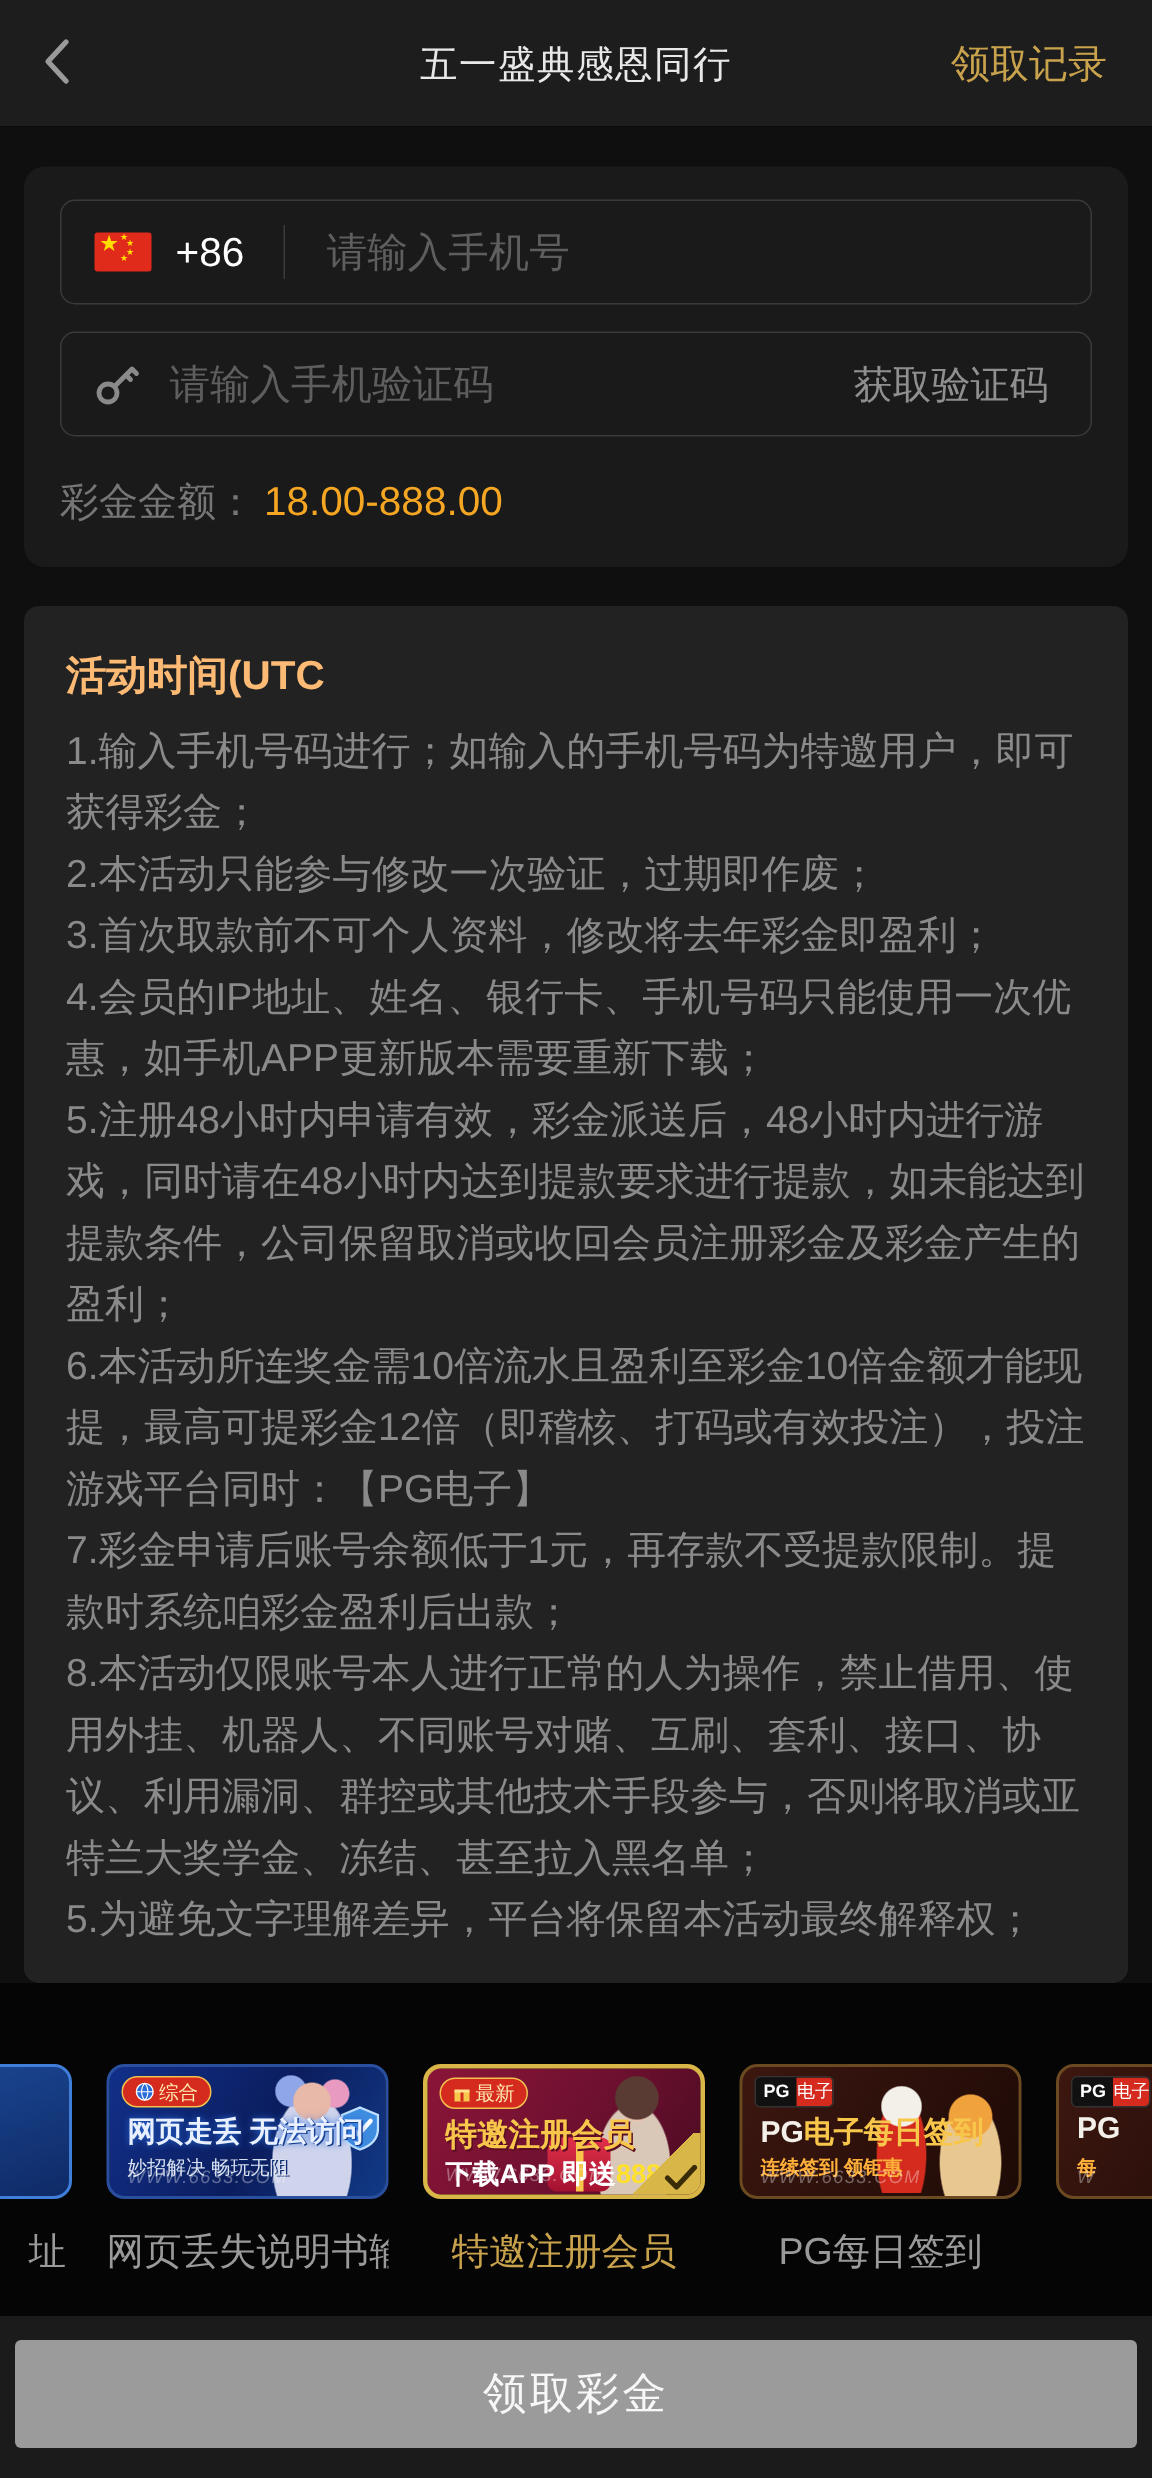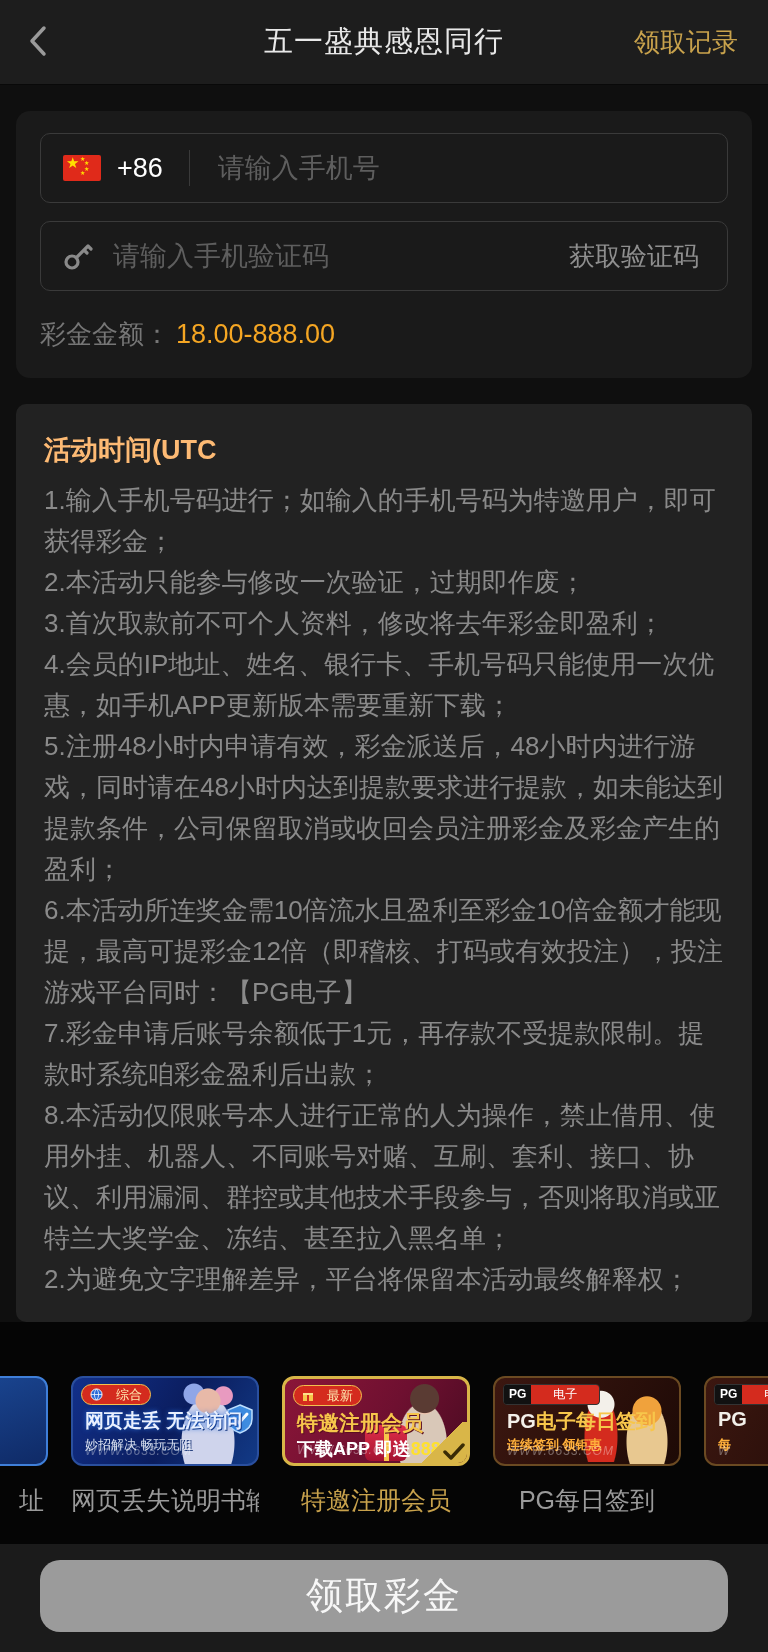--- a/index.html
+++ b/index.html
@@ -12,21 +12,21 @@
     -webkit-font-smoothing:antialiased;
   }
   
   .header{
     height:84px;flex:none;background:#1d1d1d;
     display:flex;align-items:center;position:relative;
     border-bottom:1px solid #090909;
   }
   .back-btn{position:absolute;left:18px;top:22px;width:40px;height:40px;
     background:none;border:none;display:flex;align-items:center;justify-content:center;cursor:pointer;}
-  .hd-title{flex:1;text-align:center;color:#e8e8e8;font-size:29px;letter-spacing:1px;}
+  .hd-title{flex:1;text-align:center;color:#e8e8e8;font-size:25px;letter-spacing:1px;}
   .hd-link{position:absolute;right:24px;top:0;height:84px;display:flex;align-items:center;
     color:#c8a24c;font-size:26px;background:none;border:none;cursor:pointer;}
   
   .form-card{
     margin:26px 16px 0;background:#1a1a1a;border-radius:14px;
     padding:22px 24px 26px;flex:none;
   }
   .input-row{
     height:68px;border:1px solid #3a3a3a;border-radius:10px;
     display:flex;align-items:center;padding:0 22px;background:#1a1a1a;
@@ -58,26 +58,26 @@
   .carousel{flex:1;background:#050505;overflow:hidden;position:relative;}
   .track{display:flex;gap:23px;margin-left:-140px;padding-top:54px;width:max-content;}
   .card-unit{width:188px;flex:none;cursor:pointer;}
   .banner{height:90px;border-radius:12px;position:relative;overflow:hidden;
     border:2px solid #2a2a2a;box-sizing:border-box;}
   .banner.sel{border:3px solid #d9b648;}
   .banner.blue-mail{background:linear-gradient(160deg,#1e4fa0,#0f2a66);border-color:#3f7fd9;}
   .banner.blue{background:linear-gradient(120deg,#12308a 0%,#0b1d5e 55%,#123a86 100%);border-color:#2a4f9e;}
   .banner.red{background:linear-gradient(120deg,#8a1538 0%,#6e1030 55%,#4c0b22 100%);}
   .banner.brown{background:linear-gradient(120deg,#3c1710 0%,#2a0f0a 60%,#1d0a06 100%);border-color:#6b4a22;}
-  .badge{position:absolute;top:6px;left:8px;display:inline-flex;align-items:center;gap:13px;
+  .badge{position:absolute;top:6px;left:8px;display:inline-flex;align-items:center;gap:3px;
     background:#d42b1e;border:1px solid #f2c14e;border-radius:999px;
     color:#ffe9b0;font-size:13px;line-height:13px;padding:3px 8px;z-index:3;}
   .badge.pg{padding:0;border-radius:4px;overflow:hidden;border:1px solid #333;background:#111;gap:0;}
   .badge.pg .pgl{background:#111;color:#fff;font-weight:bold;padding:3px 5px;font-size:12px;}
-  .badge.pg .pgr{background:#d42b1e;color:#fff;padding:3px 22px;font-size:12px;}
+  .badge.pg .pgr{background:#d42b1e;color:#fff;padding:3px 0;font-size:12px;}
   .b-title{position:absolute;left:12px;top:30px;font-weight:bold;white-space:nowrap;z-index:2;}
   .b-sub{position:absolute;left:12px;top:58px;font-size:13px;white-space:nowrap;z-index:2;}
   .b-mark{position:absolute;left:12px;bottom:6px;font-size:12px;font-style:italic;
     color:rgba(255,255,255,0.35);letter-spacing:1px;z-index:2;}
   .caption{margin-top:18px;text-align:center;color:#9a9a9a;font-size:25px;
     white-space:nowrap;overflow:hidden;}
   .caption.sel{color:#c8a24c;}
   .caption.clip-l{text-align:right;padding-right:4px;}
   
   .fig-girl2{position:absolute;right:14px;top:4px;width:70px;height:86px;z-index:1;
@@ -101,22 +101,22 @@
   .fig-tiger{position:absolute;right:8px;top:16px;width:48px;height:70px;z-index:1;
     background:
       radial-gradient(circle at 50% 24%, #f0a23c 0 14px, transparent 15px),
       radial-gradient(ellipse at 50% 68%, #e8c890 0 20px, transparent 21px);}
   .shield{position:absolute;right:4px;top:26px;z-index:2;}
   .corner-check{position:absolute;right:-1px;bottom:-1px;width:46px;height:42px;z-index:4;
     background:linear-gradient(135deg,transparent 46%,#d9b648 46%);}
   .corner-check svg{position:absolute;right:3px;bottom:3px;}
   
   .bottom-bar{flex:none;height:108px;background:#1b1b1b;display:flex;justify-content:center;}
-  .claim-btn{margin-top:16px;width:688px;height:72px;background:#9b9b9b;border:none;
-    border-radius:20px;color:#f7f7f7;font-size:37px;letter-spacing:2px;cursor:pointer;font-family:inherit;}
+  .claim-btn{margin-top:16px;width:748px;height:72px;background:#9b9b9b;border:none;
+    border-radius:4px;color:#f7f7f7;font-size:29px;letter-spacing:2px;cursor:pointer;font-family:inherit;}
 </style>
 </head>
 <body>
 
 <div class="header">
   <button class="back-btn">
     <span>
       <svg width="24" height="34" viewBox="0 0 24 34">
           <path d="M18 4 L6 17 L18 30" stroke="#9a9a9a" stroke-width="3.5" fill="none" stroke-linecap="round" stroke-linejoin="round"></path>
         </svg>
@@ -158,21 +158,21 @@
 <div class="rules">
   <h3>活动时间(UTC</h3>
   <p>1.输入手机号码进行；如输入的手机号码为特邀用户，即可获得彩金；</p>
   <p>2.本活动只能参与修改一次验证，过期即作废；</p>
   <p>3.首次取款前不可个人资料，修改将去年彩金即盈利；</p>
   <p>4.会员的IP地址、姓名、银行卡、手机号码只能使用一次优惠，如手机APP更新版本需要重新下载；</p>
   <p>5.注册48小时内申请有效，彩金派送后，48小时内进行游戏，同时请在48小时内达到提款要求进行提款，如未能达到提款条件，公司保留取消或收回会员注册彩金及彩金产生的盈利；</p>
   <p>6.本活动所连奖金需10倍流水且盈利至彩金10倍金额才能现提，最高可提彩金12倍（即稽核、打码或有效投注），投注游戏平台同时：【PG电子】</p>
   <p>7.彩金申请后账号余额低于1元，再存款不受提款限制。提款时系统咱彩金盈利后出款；</p>
   <p>8.本活动仅限账号本人进行正常的人为操作，禁止借用、使用外挂、机器人、不同账号对赌、互刷、套利、接口、协议、利用漏洞、群控或其他技术手段参与，否则将取消或亚特兰大奖学金、冻结、甚至拉入黑名单；</p>
-  <p>2.为避免文字理解差异，平台将保留本活动最终解释权；</p>
+  <p>5.为避免文字理解差异，平台将保留本活动最终解释权；</p>
 </div>
 
 <div class="carousel">
   <div class="track">
 
     <div class="card-unit">
       <div class="banner blue-mail">
         
       </div>
       <div class="caption clip-l">址</div>

